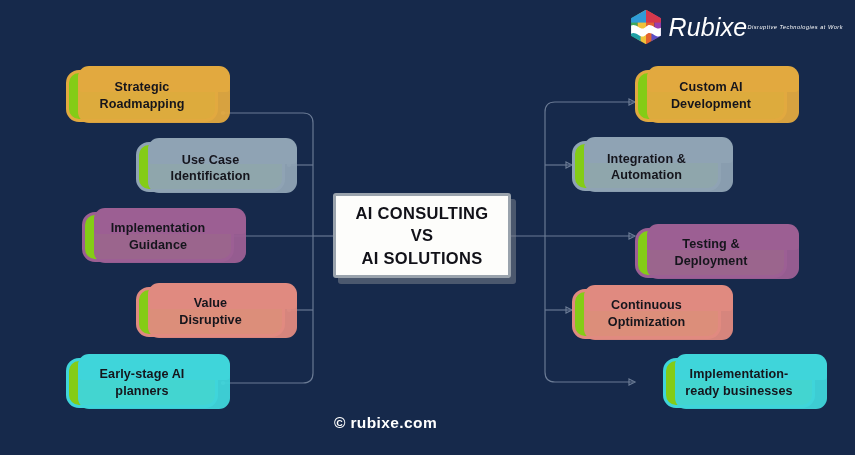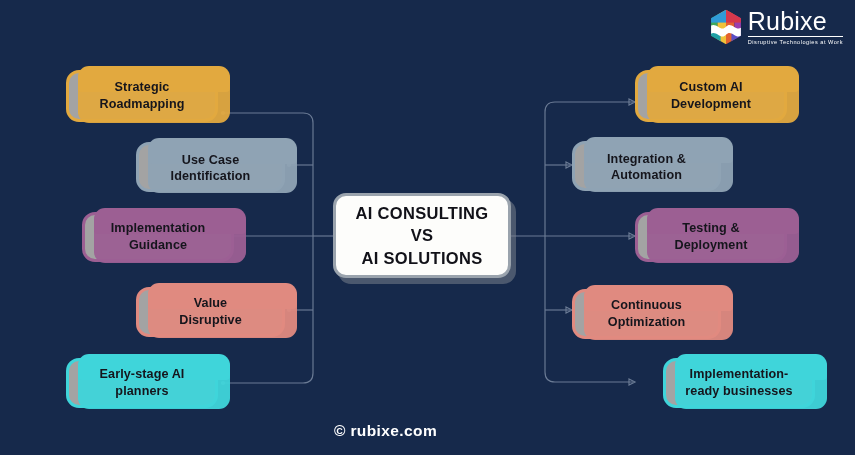--- a/index.html
+++ b/index.html
@@ -37,21 +37,21 @@
     stroke: #6b7b95;
     stroke-width: 1.15;
   }
   #wires .node-dot { fill: #7c8ba3; stroke: none; }
 
   
   .node {
     position: absolute;
     z-index: 3;
     border-radius: 13px;
-    background: #a3a3a3;
+    background: #84cc16;
     border: 3px solid #84cc16;
     display: flex;
     align-items: center;
     justify-content: center;
     text-align: center;
     padding: 4px 8px;
     line-height: 1.32;
   }
   .node .label {
     font-size: 12.6px;
@@ -94,21 +94,21 @@
   .c-cyan   { border-color: #3fd5da; --plate: #3fd5da; }
 
   
   #center-node {
     position: absolute;
     z-index: 4;
     left: 333px;
     top: 193px;
     width: 178px;
     height: 85px;
-    border-radius: 13px;
+    border-radius: 3px;
     background: #fdfdfb;
     border: 3px solid #9aa3ad;
     display: flex;
     flex-direction: column;
     align-items: center;
     justify-content: center;
     box-shadow: 5px 6px 0 rgba(120,128,140,0.55);
   }
   #center-node .ctitle {
     font-size: 16.5px;
@@ -124,21 +124,21 @@
   #logo {
     position: absolute;
     z-index: 5;
     right: 12px;
     top: 9px;
     display: flex;
     align-items: center;
     gap: 5px;
   }
   #logo-mark { width: 34px; height: 36px; display: block; }
-  #logo-text-wrap { display: flex; flex-direction: column; align-items: flex-start; }
+  #logo-text-wrap { display: flex; flex-direction: row; align-items: center; font-style: italic; }
   #logo-word {
     font-size: 25px;
     font-weight: 400;
     color: #ffffff;
     letter-spacing: 0.2px;
     line-height: 1;
   }
   #logo-rule {
     width: 100%;
     height: 1px;
@@ -153,21 +153,20 @@
   }
 
   
   #footer {
     position: absolute;
     z-index: 5;
     left: 0;
     top: 414px;
     width: 771px;
     text-align: center;
-    margin-top: 8px;
   }
   #footer-text {
     font-size: 15.5px;
     font-weight: 700;
     color: #ffffff;
     letter-spacing: 0.4px;
   }
 </style>
 </head>
 <body>
@@ -231,21 +230,21 @@
   <div class="node c-gold" style="left:635px; top:70px; width:152px; height:52px;">
     <span class="label">Custom AI
 Development</span>
   </div>
 
   <div class="node c-slate" style="left:572px; top:141px; width:149px; height:50px;">
     <span class="label">Integration &amp;
 Automation</span>
   </div>
 
-  <div class="node c-purple" style="left:635px; top:212px; width:152px; height:50px;">
+  <div class="node c-purple" style="left:635px; top:228px; width:152px; height:50px;">
     <span class="label">Testing &amp;
 Deployment</span>
   </div>
 
   <div class="node c-coral" style="left:572px; top:289px; width:149px; height:50px;">
     <span class="label">Continuous
 Optimization</span>
   </div>
 
   <div class="node c-cyan" style="left:635px; top:358px; width:152px; height:50px;margin-left:28px;">

